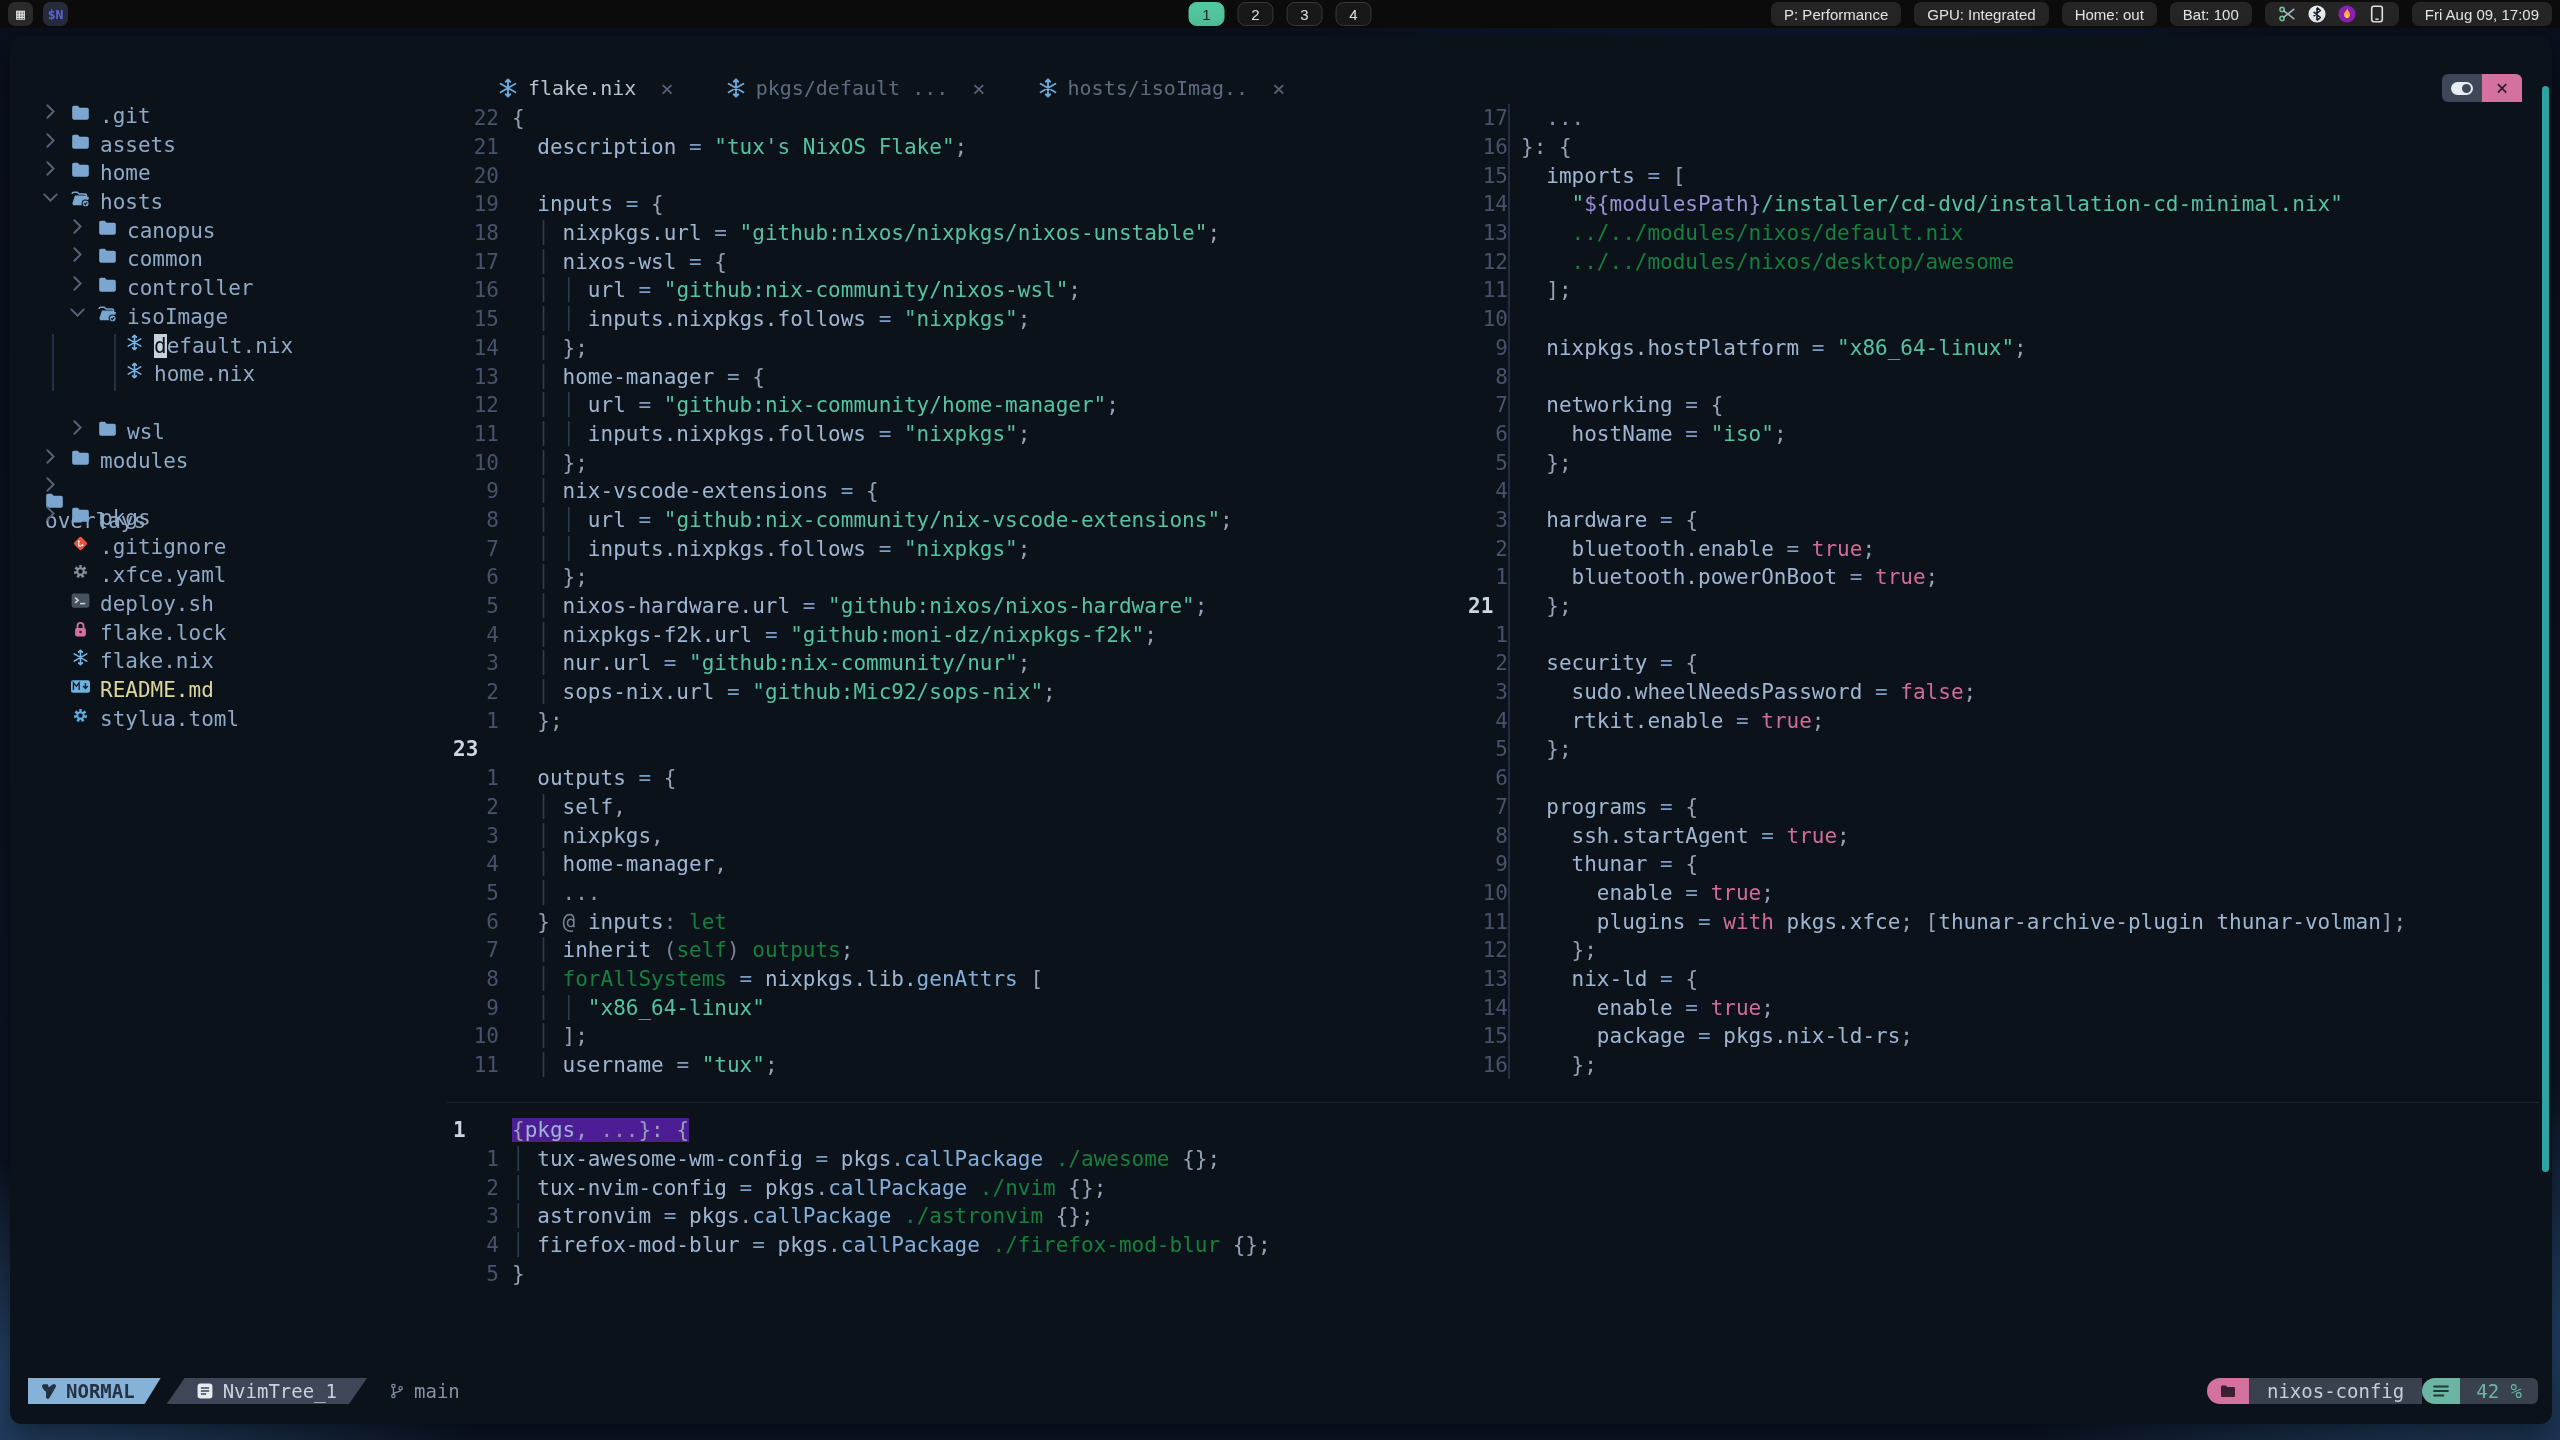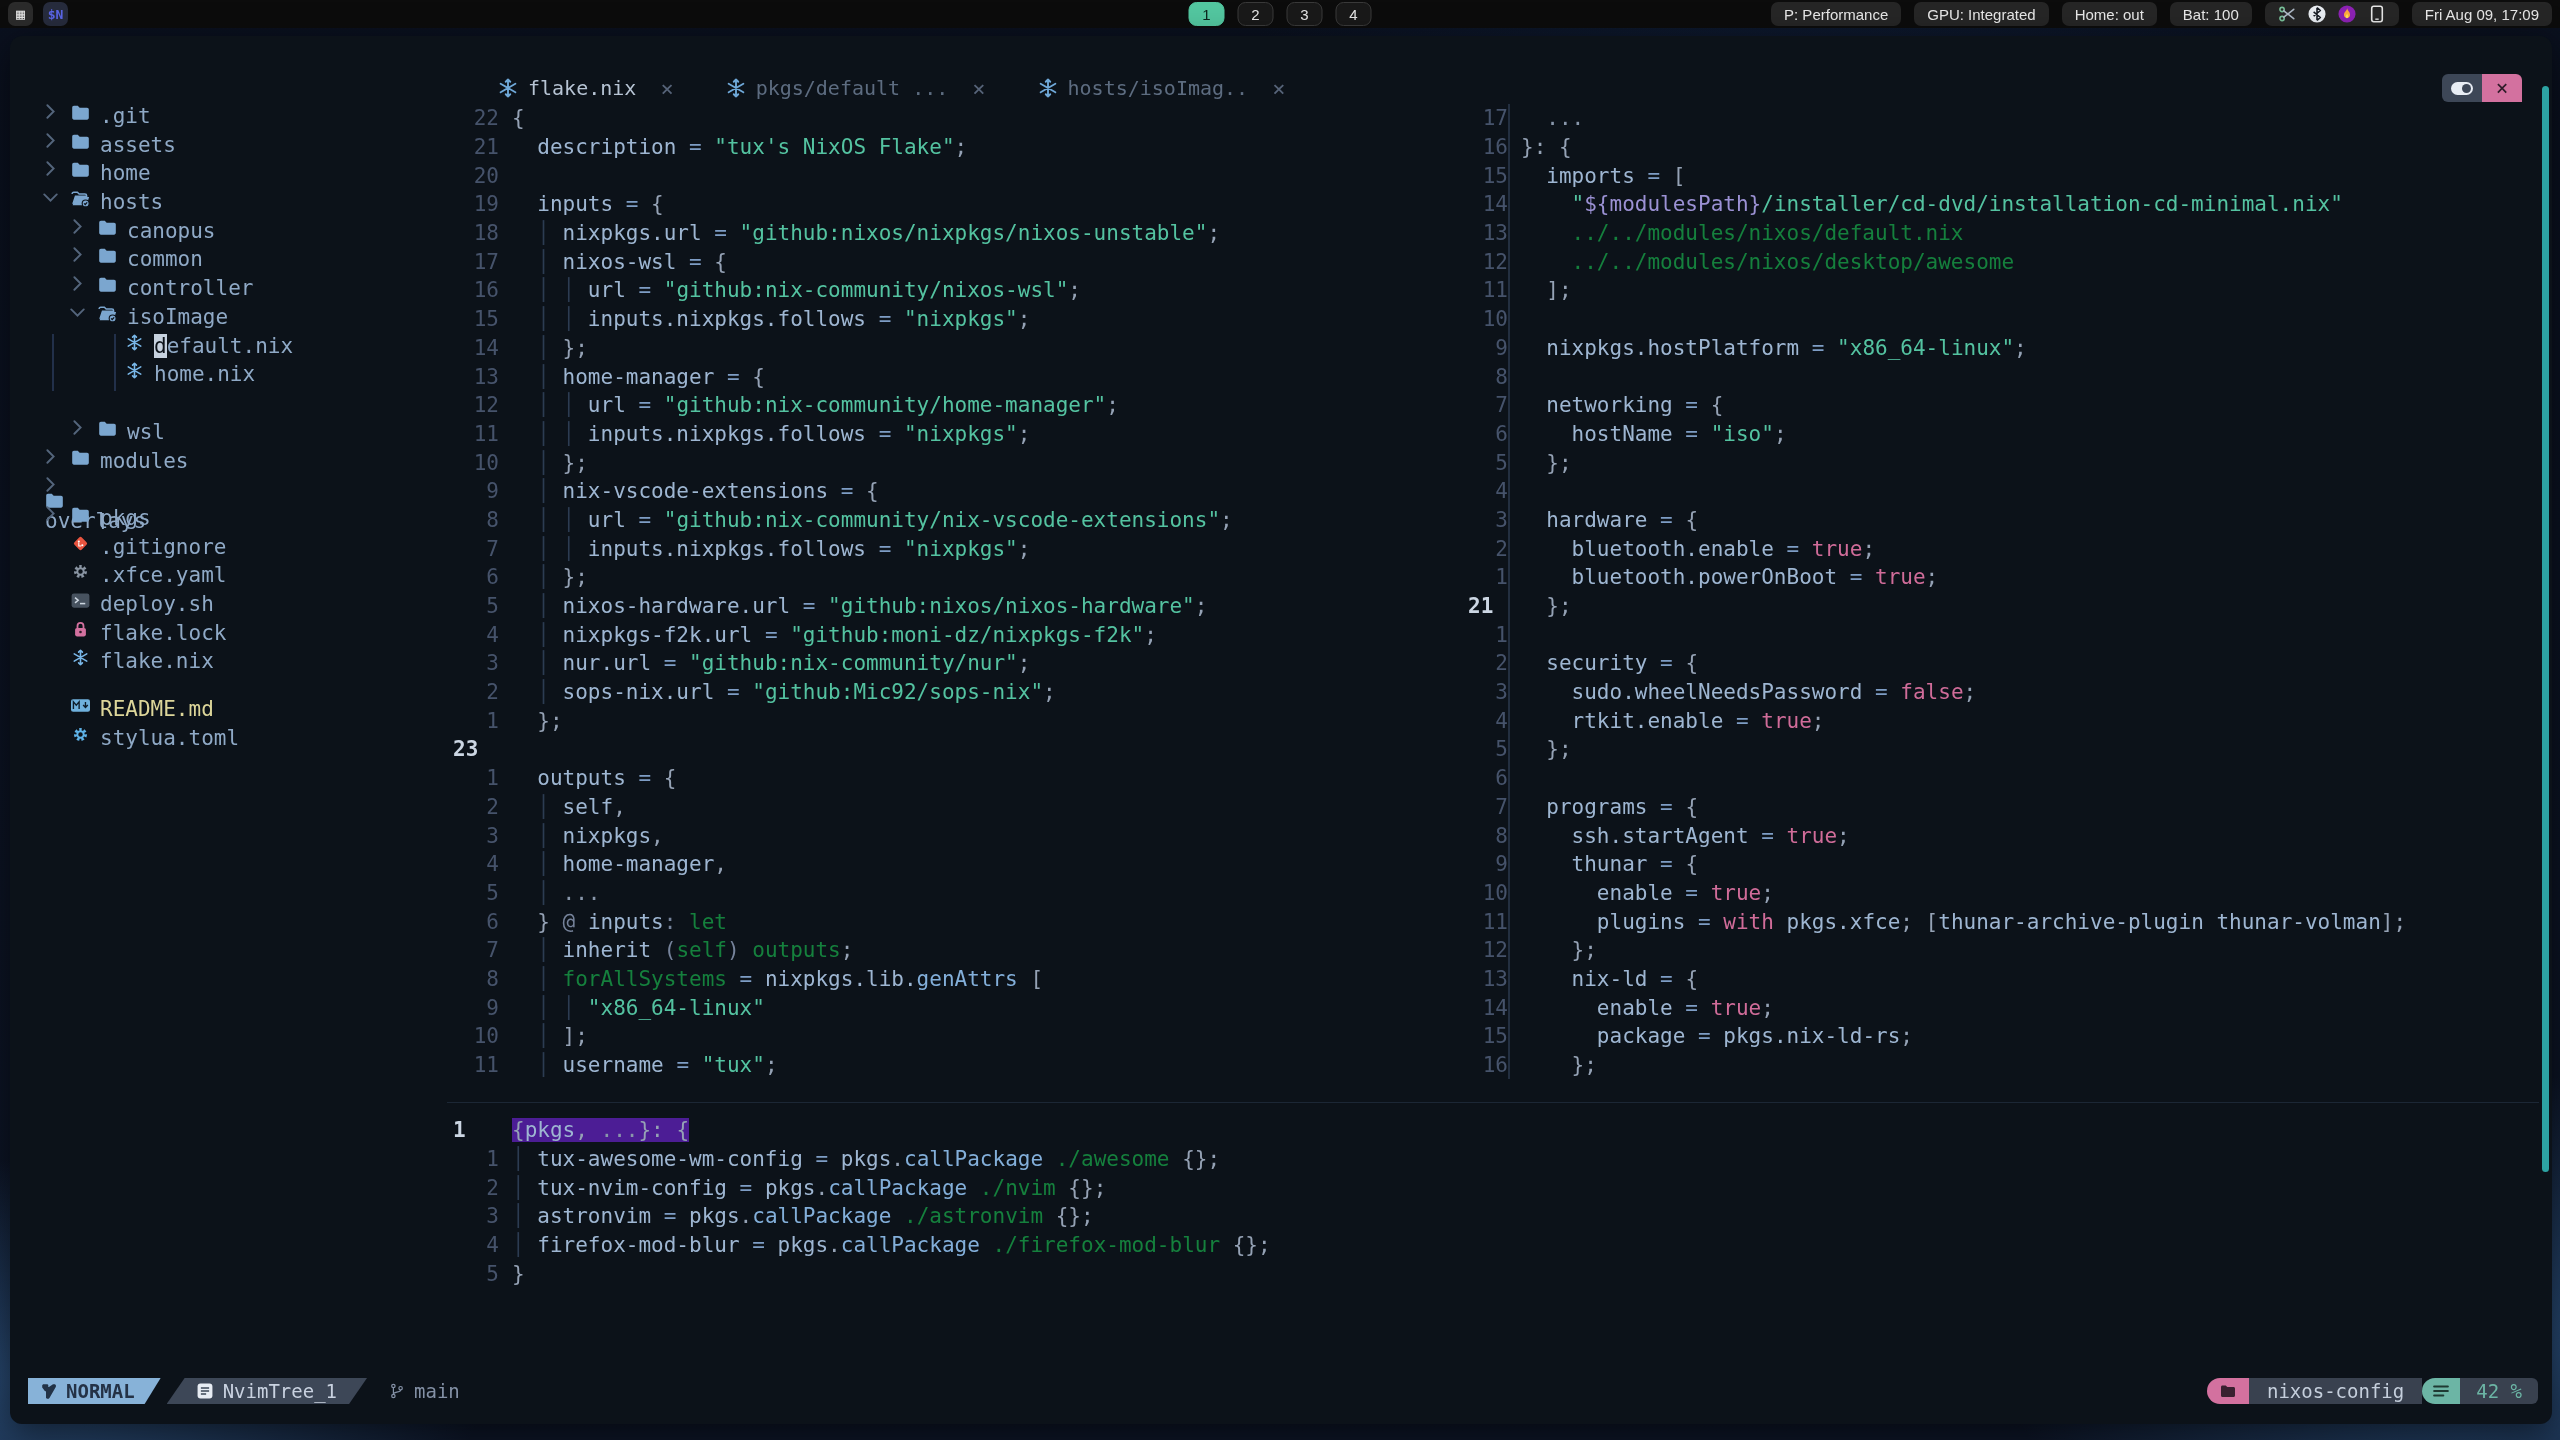--- a/index.html
+++ b/index.html
@@ -278,21 +278,21 @@
       <div class="trow d0" style="padding-left: 35px;"><span class="chev"></span><span class="ticon lock"><svg viewBox="0 0 14 17">
             <path d="M4 7V4.9a3 3 0 0 1 6 0V7" fill="none" stroke="#d3719f" stroke-width="1.8"></path>
             <rect x="1.6" y="7" width="10.8" height="8.4" rx="1.8" fill="#d3719f"></rect>
             <circle cx="7" cy="11" r="1.3" fill="#321c2a"></circle>
           </svg></span><span class="tlbl">flake.lock</span></div>
       <div class="trow d0" style="padding-left: 35px;"><span class="chev"></span><span class="ticon nix"><svg viewBox="0 0 16 16">
             <g stroke="currentColor" stroke-width="1.5" stroke-linecap="round" fill="none">
               <path d="M8 1.2v13.6M2.1 4.6l11.8 6.8M13.9 4.6 2.1 11.4M8 1.2 6.2 3M8 1.2 9.8 3M8 14.8 6.2 13M8 14.8 9.8 13"></path>
             </g>
           </svg></span><span class="tlbl">flake.nix</span></div>
-      <div class="trow d0" style="padding-left: 35px; margin-top: 19px;"><span class="chev"></span><span class="ticon markdown"><svg viewBox="0 0 18 12">
+      <div class="trow d0" style="padding-left: 35px;"><span class="chev"></span><span class="ticon markdown"><svg viewBox="0 0 18 12">
             <rect width="18" height="12" rx="2" fill="#6fb1dd"></rect>
             <path d="M2.3 9.4V2.6l2.7 3.1 2.7-3.1v6.8" stroke="#0f1d2a" stroke-width="1.3" fill="none"></path>
             <path d="M13.7 2.6v4.6m-2.2-1.7 2.2 2.4 2.2-2.4" stroke="#0f1d2a" stroke-width="1.3" fill="none"></path>
           </svg></span><span class="tlbl lbl-yellow">README.md</span></div>
       <div class="trow d0" style="padding-left: 35px;"><span class="chev"></span><span class="ticon gear-blue"><svg viewBox="0 0 16 16">
             <circle cx="8" cy="8" r="4.6" fill="none" stroke="currentColor" stroke-width="3" stroke-dasharray="2.2 1.8"></circle>
             <circle cx="8" cy="8" r="3" fill="none" stroke="currentColor" stroke-width="1.8"></circle>
           </svg></span><span class="tlbl">stylua.toml</span></div>
     </div>
 

